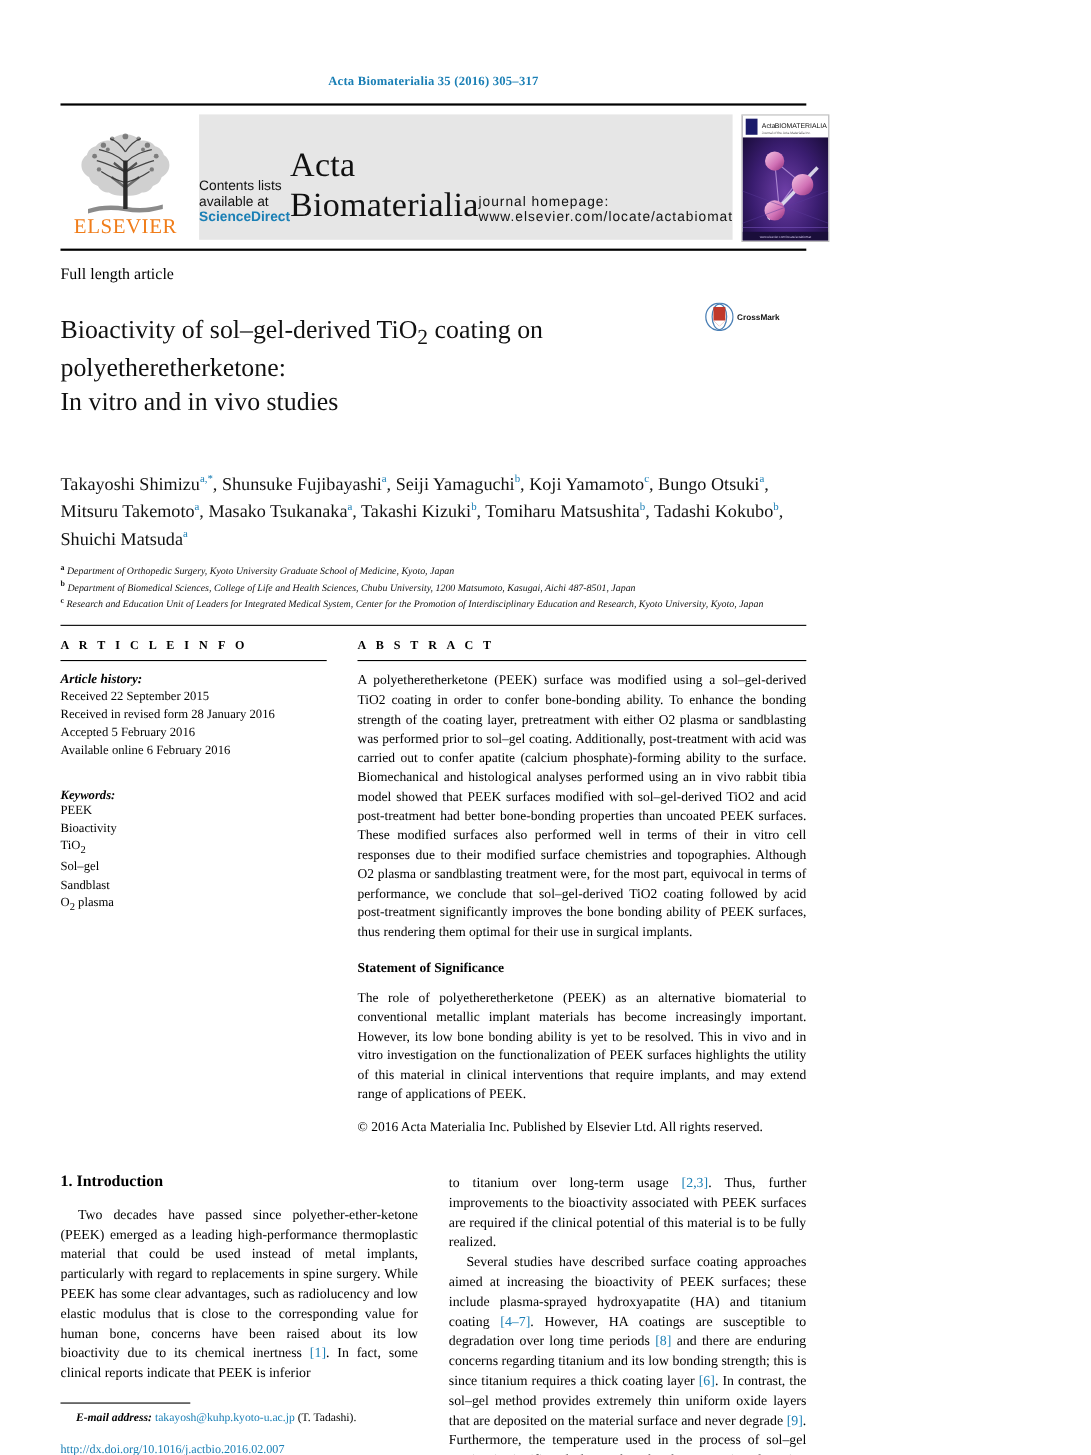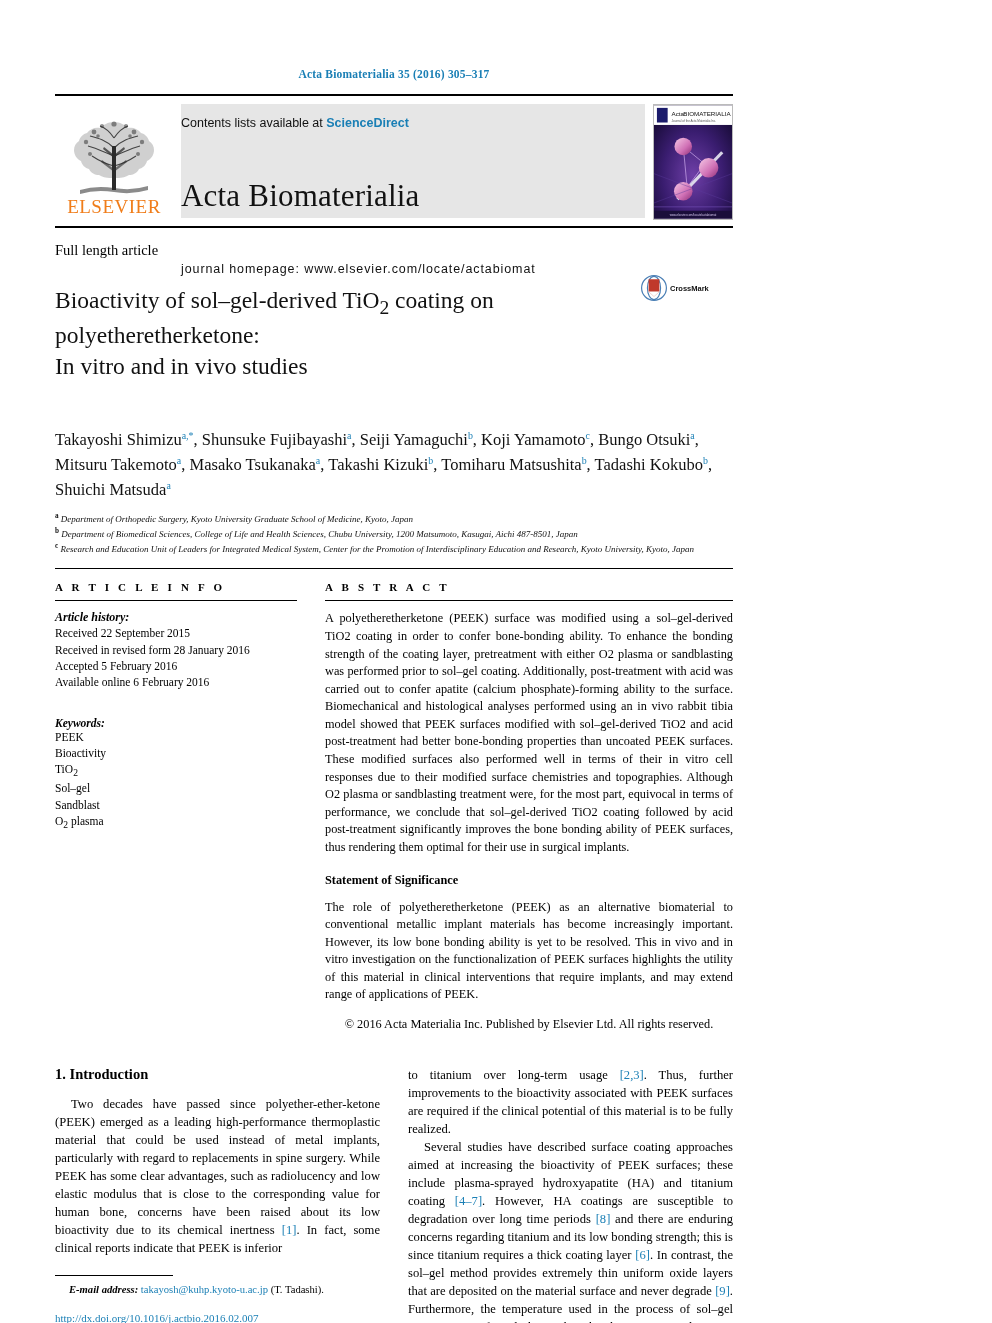--- a/index.html
+++ b/index.html
@@ -43,24 +43,23 @@
   }
   .tree-svg { width: 100px; height: 84px; display:block; }
   .elsevier-word {
     font-family: "Liberation Serif", serif;
     font-size: 19px; letter-spacing: .5px; color: #f07d1a;
     font-weight: normal; line-height: 1; margin-top: 1px;
   }
   .contents-bar {
     flex: 1 1 auto;
     background: #e6e6e6;
-    display: flex; flex-direction: column;
-    align-items: flex-start; justify-content: space-between;
+    display: flex; flex-direction: row;
+    align-items: flex-end; justify-content: space-between;
     padding: 12px 0 14px 0;
-    gap: 48px;
   }
   .contents-line { font-family: "Liberation Sans", sans-serif; font-size: 12.5px; color: #111; }
   .sd-link { color: #1a7fb5; font-weight: bold; }
   .journal-title {
     font-family: "Liberation Serif", serif;
     font-size: 31px; color: #111; letter-spacing: .2px;
   }
   .homepage { font-family: "Liberation Sans", sans-serif; font-size: 12.5px; color: #111; letter-spacing: .9px; }
   .cover-thumb { width: 80px; flex: 0 0 80px; }
   .cover-svg { width: 80px; height: 116px; display: block; border: 1px solid #bbb; }
@@ -108,21 +107,21 @@
   }
   .sec-rule { border-top: 1px solid #000; margin: 7px 0 9px 0; }
   .hist-label { font-style: italic; font-weight: bold; font-size: 12px; }
   .hist-line, .kw-line { font-size: 11.5px; line-height: 1.42; }
   .kw-label { font-style: italic; font-weight: bold; font-size: 11.5px; margin-top: 26px; }
   .abs-p {
     font-size: 12.3px; line-height: 1.43; text-align: justify;
     margin: 0 0 11px 0;
   }
   .sig-head { font-weight: bold; font-size: 12.3px; margin: 16px 0 11px 0; }
-  .copyright { font-size: 12.3px; text-align: center; margin-top: 13px; }
+  .copyright { font-size: 12.3px; text-align: left; margin-top: 13px; }
 
   
   .bodycols { display: flex; gap: 28px; margin-top: 34px; }
   .bcol { flex: 1 1 0; width: 436px; }
   .intro-head { font-family: "Liberation Serif", serif; font-weight: bold; font-size: 14.5px; margin: 0 0 12px 0; }
   .body-p {
     font-size: 12.6px; line-height: 1.43; text-align: justify;
     margin: 0; text-indent: 16px;
   }
   .body-p + .body-p { margin-top: 0; }

